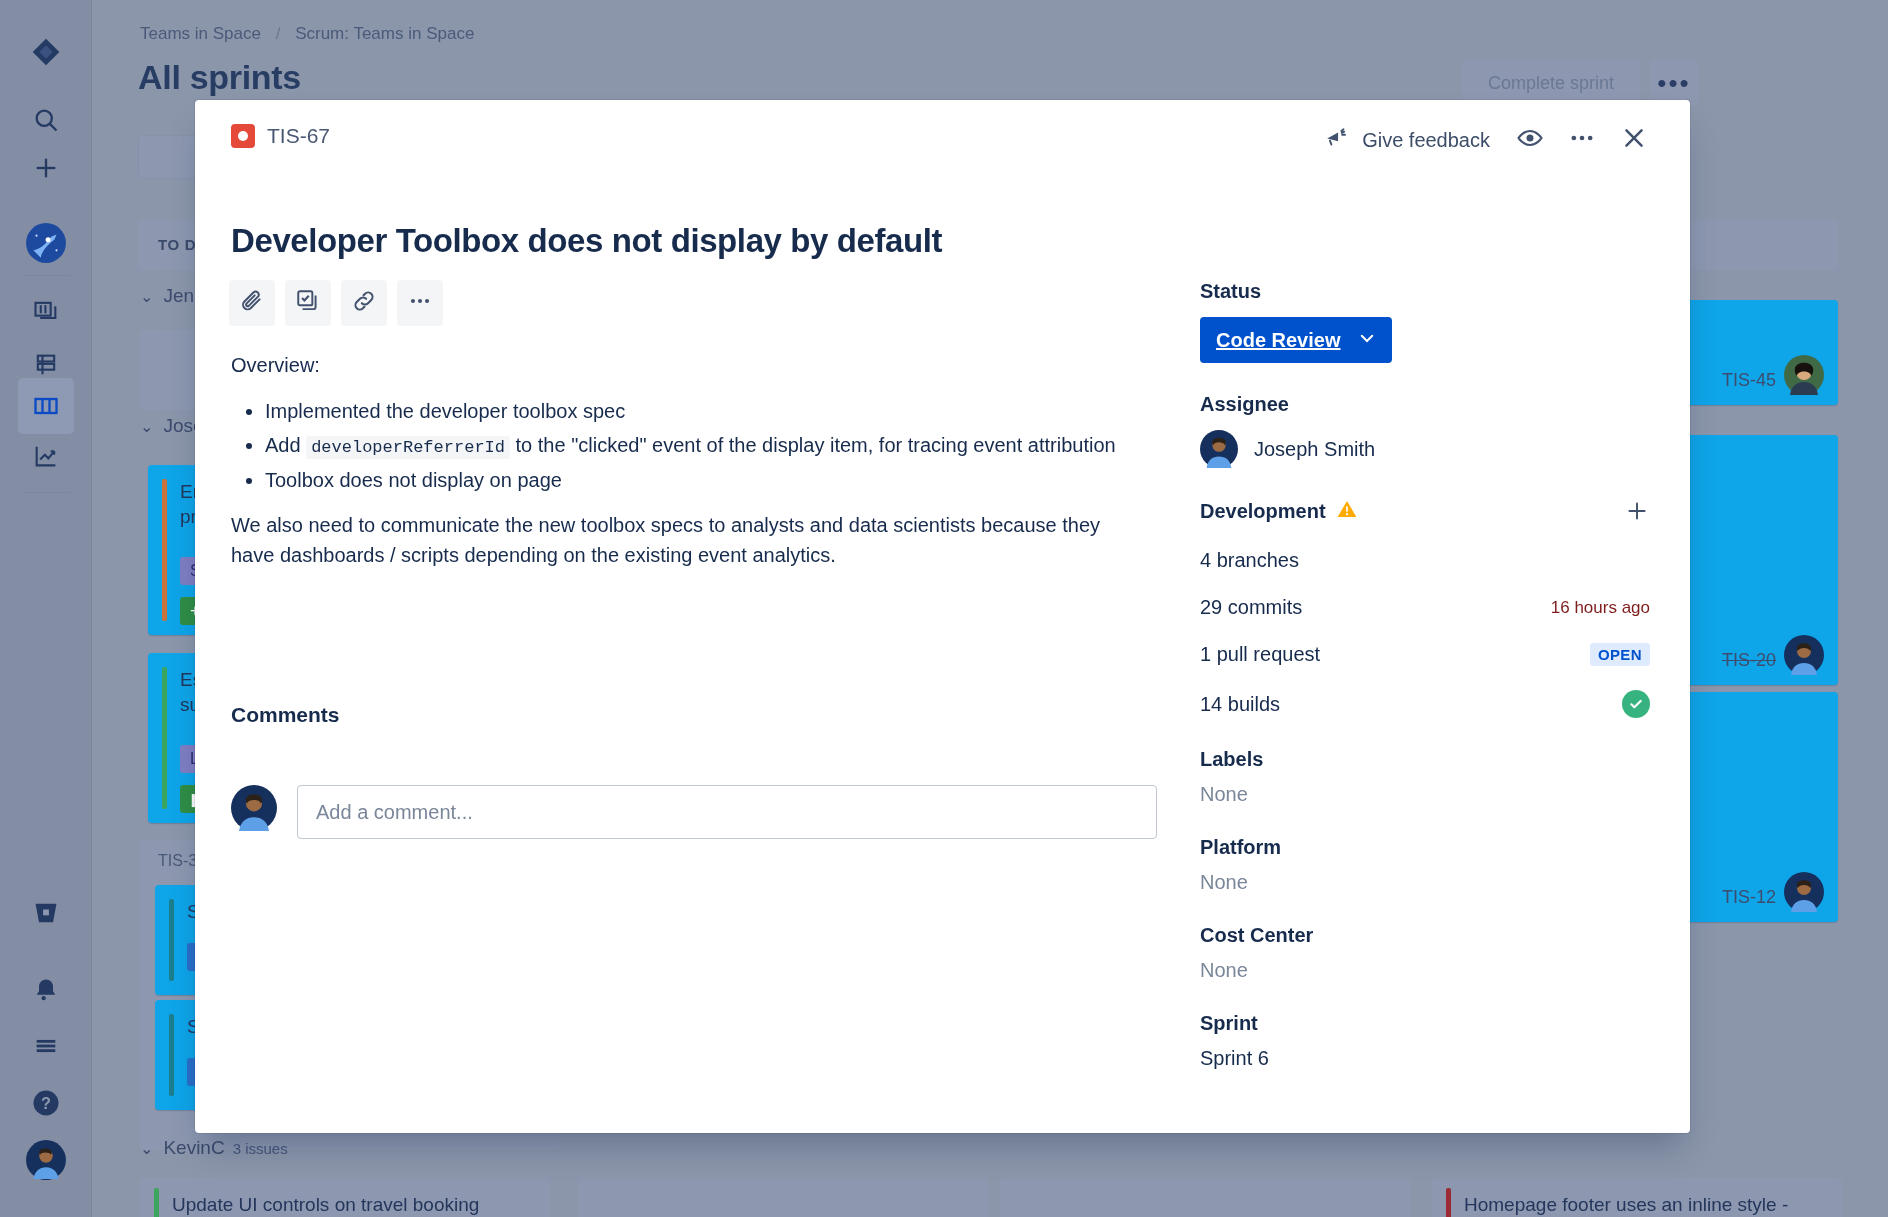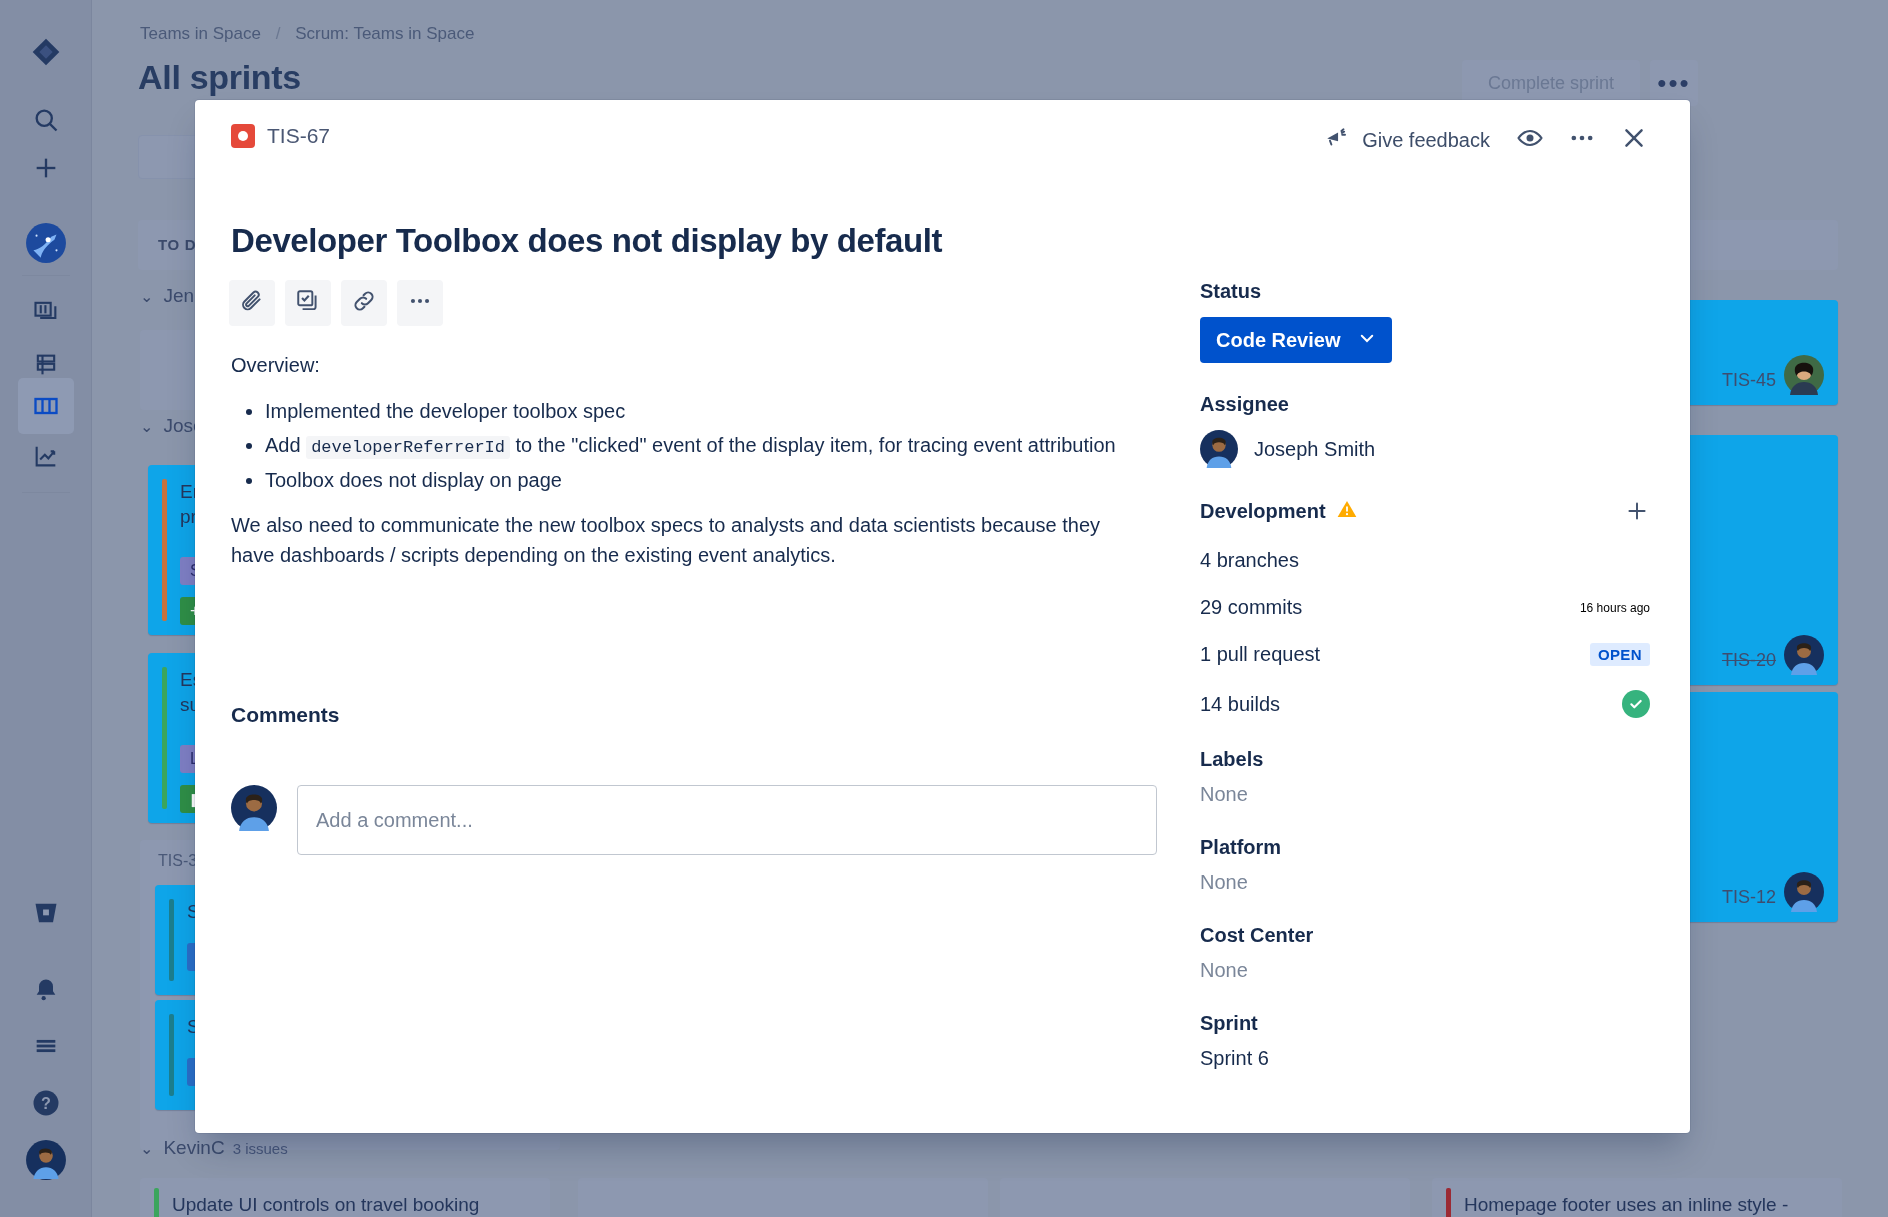--- a/index.html
+++ b/index.html
@@ -157,50 +157,51 @@
     background: #f4f5f7; border-radius: 3px;
     padding: 2px 5px; font-size: 17px; color: #172b4d;
   }
   .comments-h {
     position: absolute; left: 36px; top: 603px;
     font-size: 21px; font-weight: 700; color: #172b4d;
   }
   .c-row { position: absolute; left: 36px; top: 685px; display: flex; gap: 20px; align-items: flex-start; }
   .c-av { width: 46px; height: 46px; border-radius: 50%; flex: 0 0 46px; }
   .c-input {
-    width: 860px; height: 70px; border: 1px solid #c1c7d0; border-radius: 4px;
+    width: 860px; height: 54px; border: 1px solid #c1c7d0; border-radius: 4px;
     background: #fff; font-size: 20px; color: #7a8699; padding: 0 18px;
     font-family: "Liberation Sans", sans-serif;
   }
   .c-input::placeholder { color: #7a8699; }
 
   
   .m-side { position: absolute; left: 1005px; top: 180px; width: 450px; }
   .fld-label { font-size: 20px; font-weight: 700; color: #172b4d; }
   .fld-val { font-size: 20px; color: #172b4d; }
   .fld-val.none { color: #7a8699; }
   .status-btn {
     margin-top: 14px; height: 46px; background: #0052cc; border-radius: 4px;
     color: #fff; font-size: 20px; font-weight: 700;
     display: inline-flex; align-items: center; gap: 18px; padding: 0 16px;
     cursor: pointer;
+    text-decoration: underline;
   }
   .assignee-row { margin-top: 14px; display: flex; align-items: center; gap: 16px; text-align: center; }
   .a-av { width: 38px; height: 38px; border-radius: 50%; }
   .dev-head { display: flex; align-items: center; }
   .dev-head .warn { margin-left: 10px; font-size: 20px; }
   .plus {
     margin-left: auto; color: #42526e; font-size: 28px; line-height: 20px; cursor: pointer;
   }
   .dev-row {
     display: flex; align-items: center; justify-content: space-between;
     margin-top: 24px;
   }
   .dev-row .lk { font-size: 20px; color: #172b4d; }
-  .dev-row .meta { font-size: 12px; color: #000000; }
+  .dev-row .meta { font-size: 17px; color: #7f1d1d; }
   .badge-open {
     background: #deebff; color: #0052cc; font-size: 15px; font-weight: 700;
     letter-spacing: .4px; padding: 3px 8px; border-radius: 3px;
   }
   .ok-dot {
     width: 28px; height: 28px; border-radius: 50%; background: #36b37e;
     display: flex; align-items: center; justify-content: center; color: #fff; font-size: 15px;
   }
   .sp { height: 30px; }
   .sp-sm { height: 12px; }

